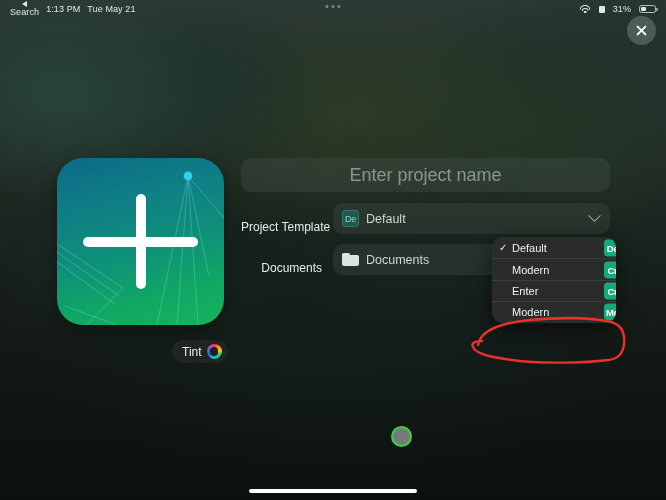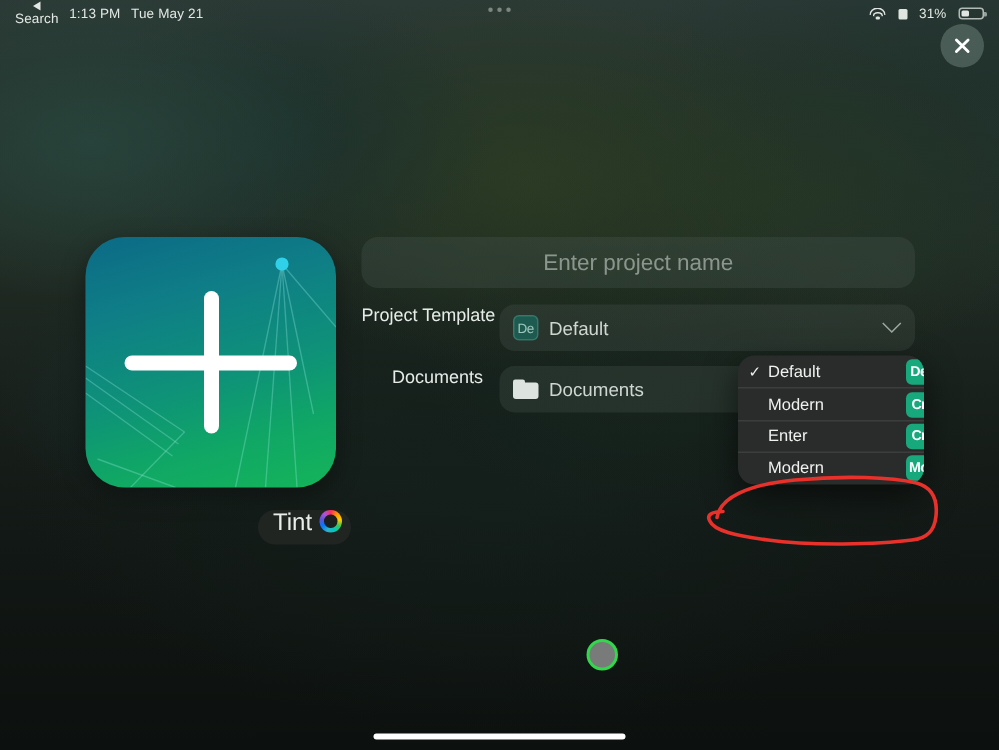--- a/index.html
+++ b/index.html
@@ -152,26 +152,26 @@
     border-radius:5px;
   }
   .plus-h{ left:26px; top:79px; width:115px; height:10px; }
   .plus-v{ left:78.5px; top:36px; width:10px; height:95px; }
 
   
   .tint-btn{
     position:absolute;
     left:172px; top:340px;
     height:23px;
-    display:flex; gap:5px;
+    display:flex; align-items:center; gap:5px;
     padding:0 6px 0 10px;
     border-radius:12px;
     background:rgba(34,38,36,.92);
     color:#e9eeea;
-    font-size:16px;
+    font-size:12px;
   }
   .color-wheel{
     width:15px;height:15px;border-radius:50%;
     background: conic-gradient(#ff2d55,#ff9500,#ffcc00,#34c759,#00c7be,#30b0c7,#007aff,#5856d6,#af52de,#ff2d55);
     position:relative;
   }
   .color-wheel::after{
     content:"";
     position:absolute; inset:3.2px;
     border-radius:50%;
@@ -186,25 +186,25 @@
   }
   .name-field{
     width:369px; height:34px;
     border-radius:11px;
     background:rgba(72,86,80,.32);
     display:flex; align-items:center; justify-content:center;
     margin-bottom:11px;
   }
   .name-field .ph{
     color:rgba(196,205,199,.62);
-    font-size:15px;
+    font-size:18px;
   }
 
   .row{
-    display:flex; align-items:flex-start;
+    display:flex; align-items:flex-end;
     margin-bottom:10px;
   }
   .row-label{
     width:92px;
     text-align:right;
     color:#e7ece8;
     font-size:12px;
     padding-right:11px;
     white-space:nowrap;
   }

